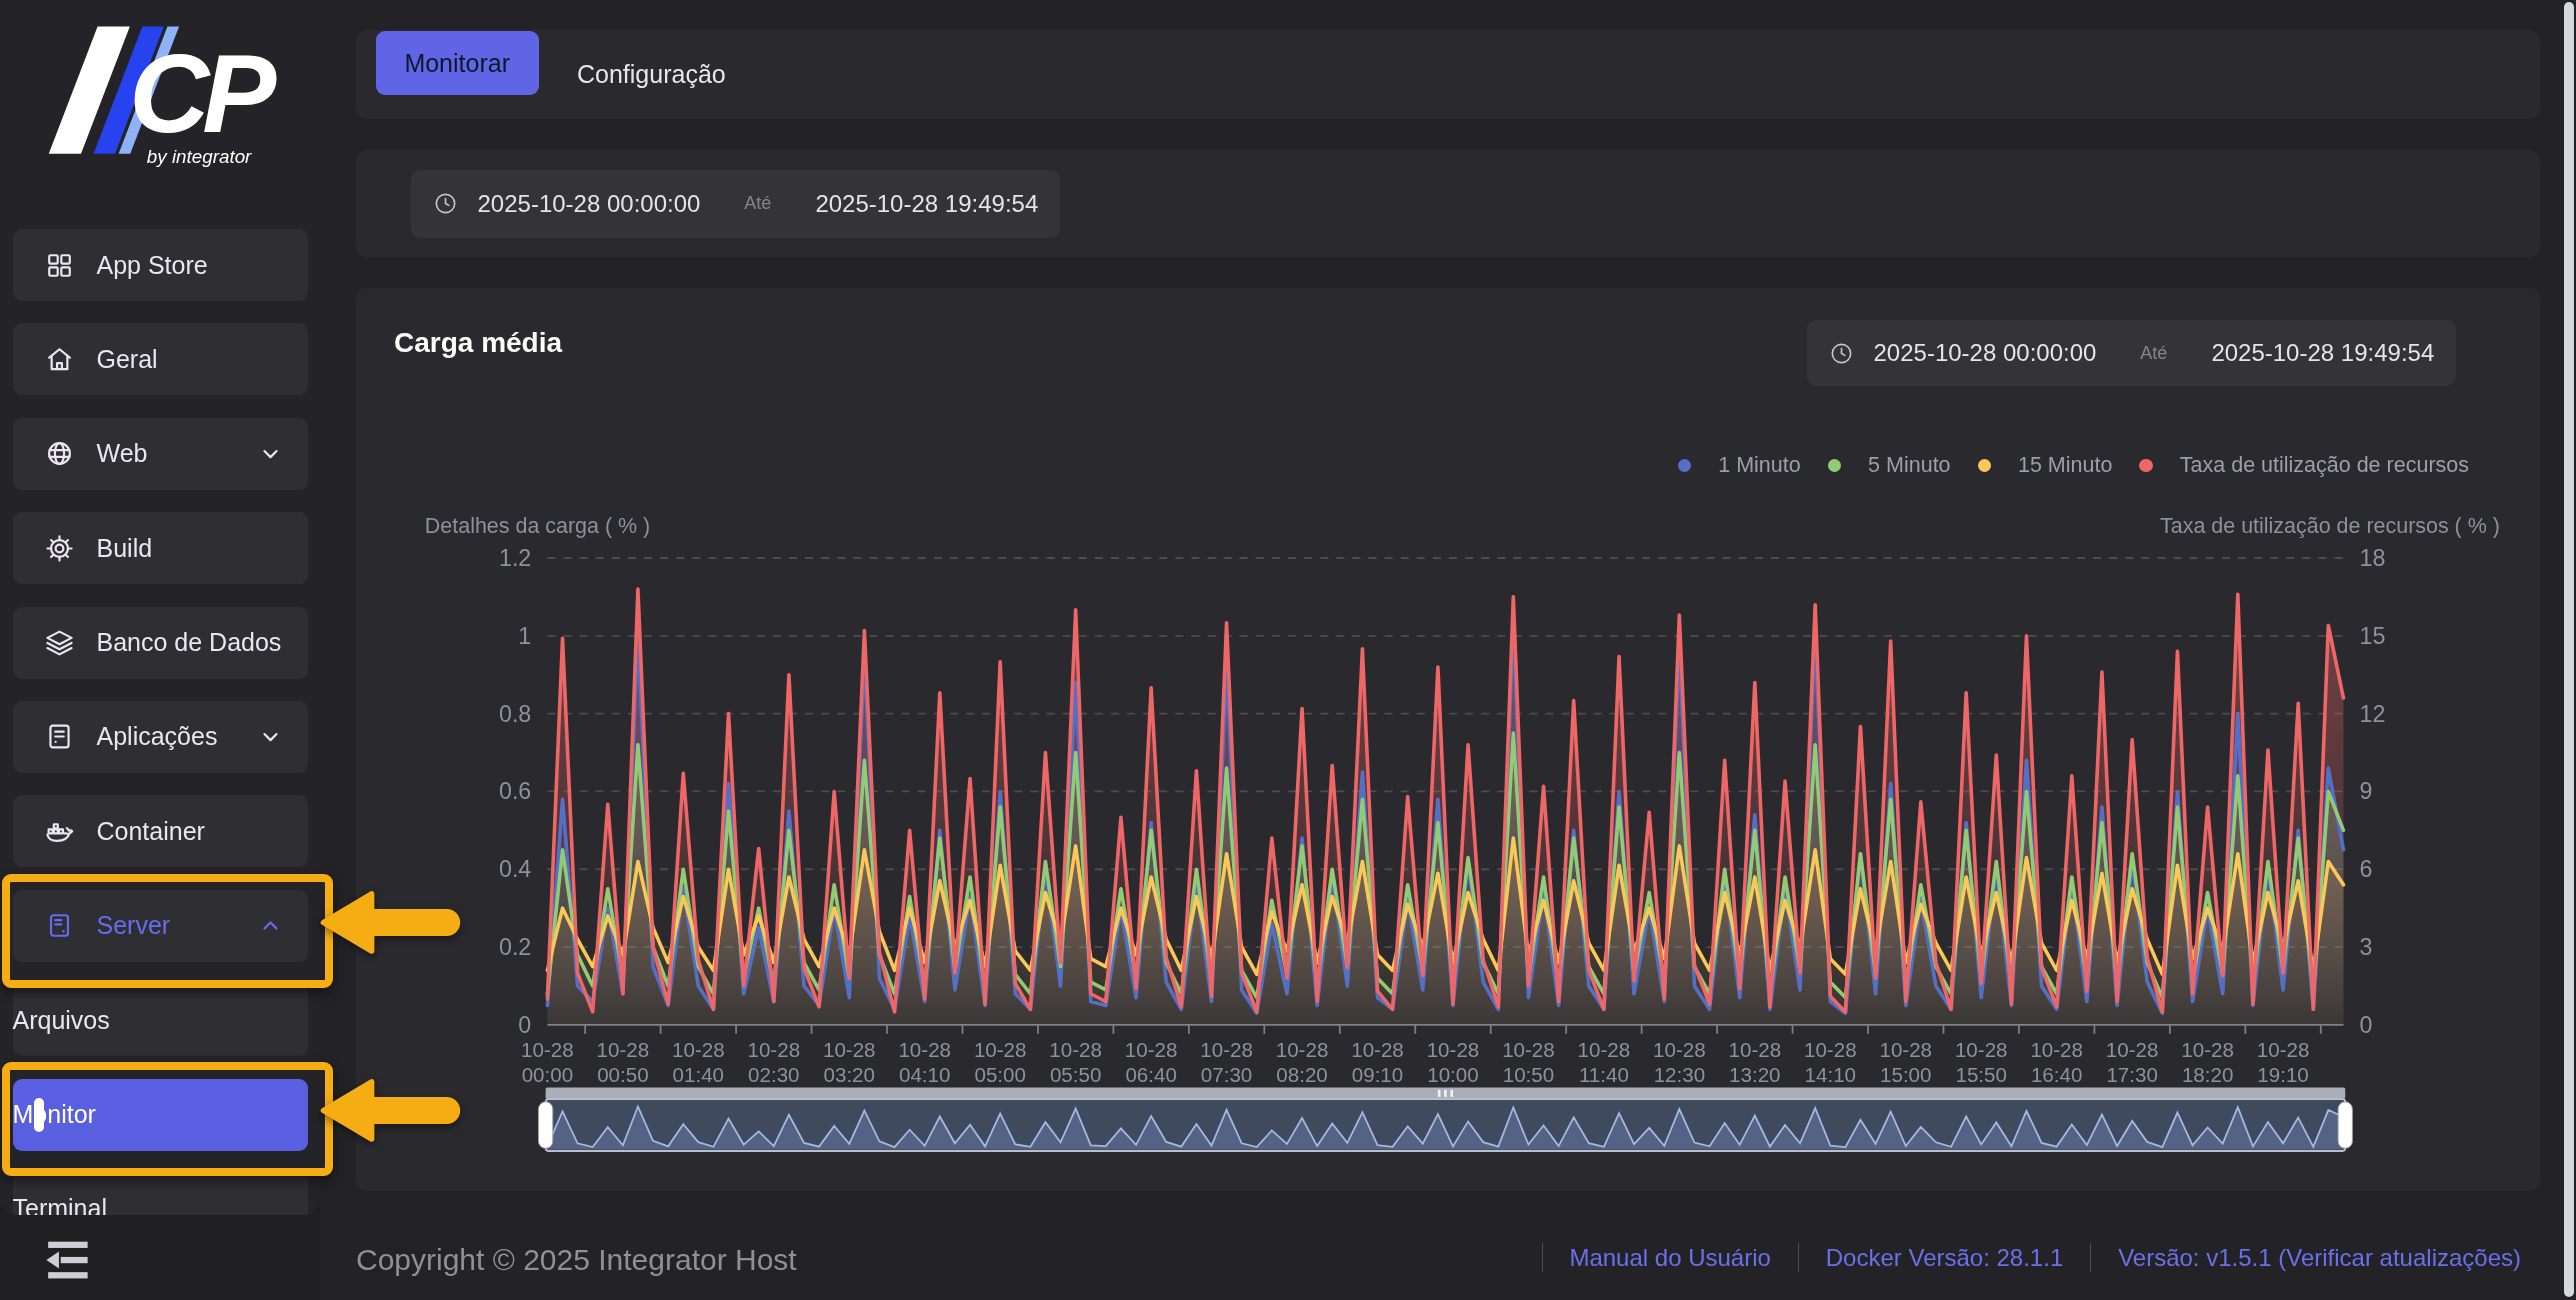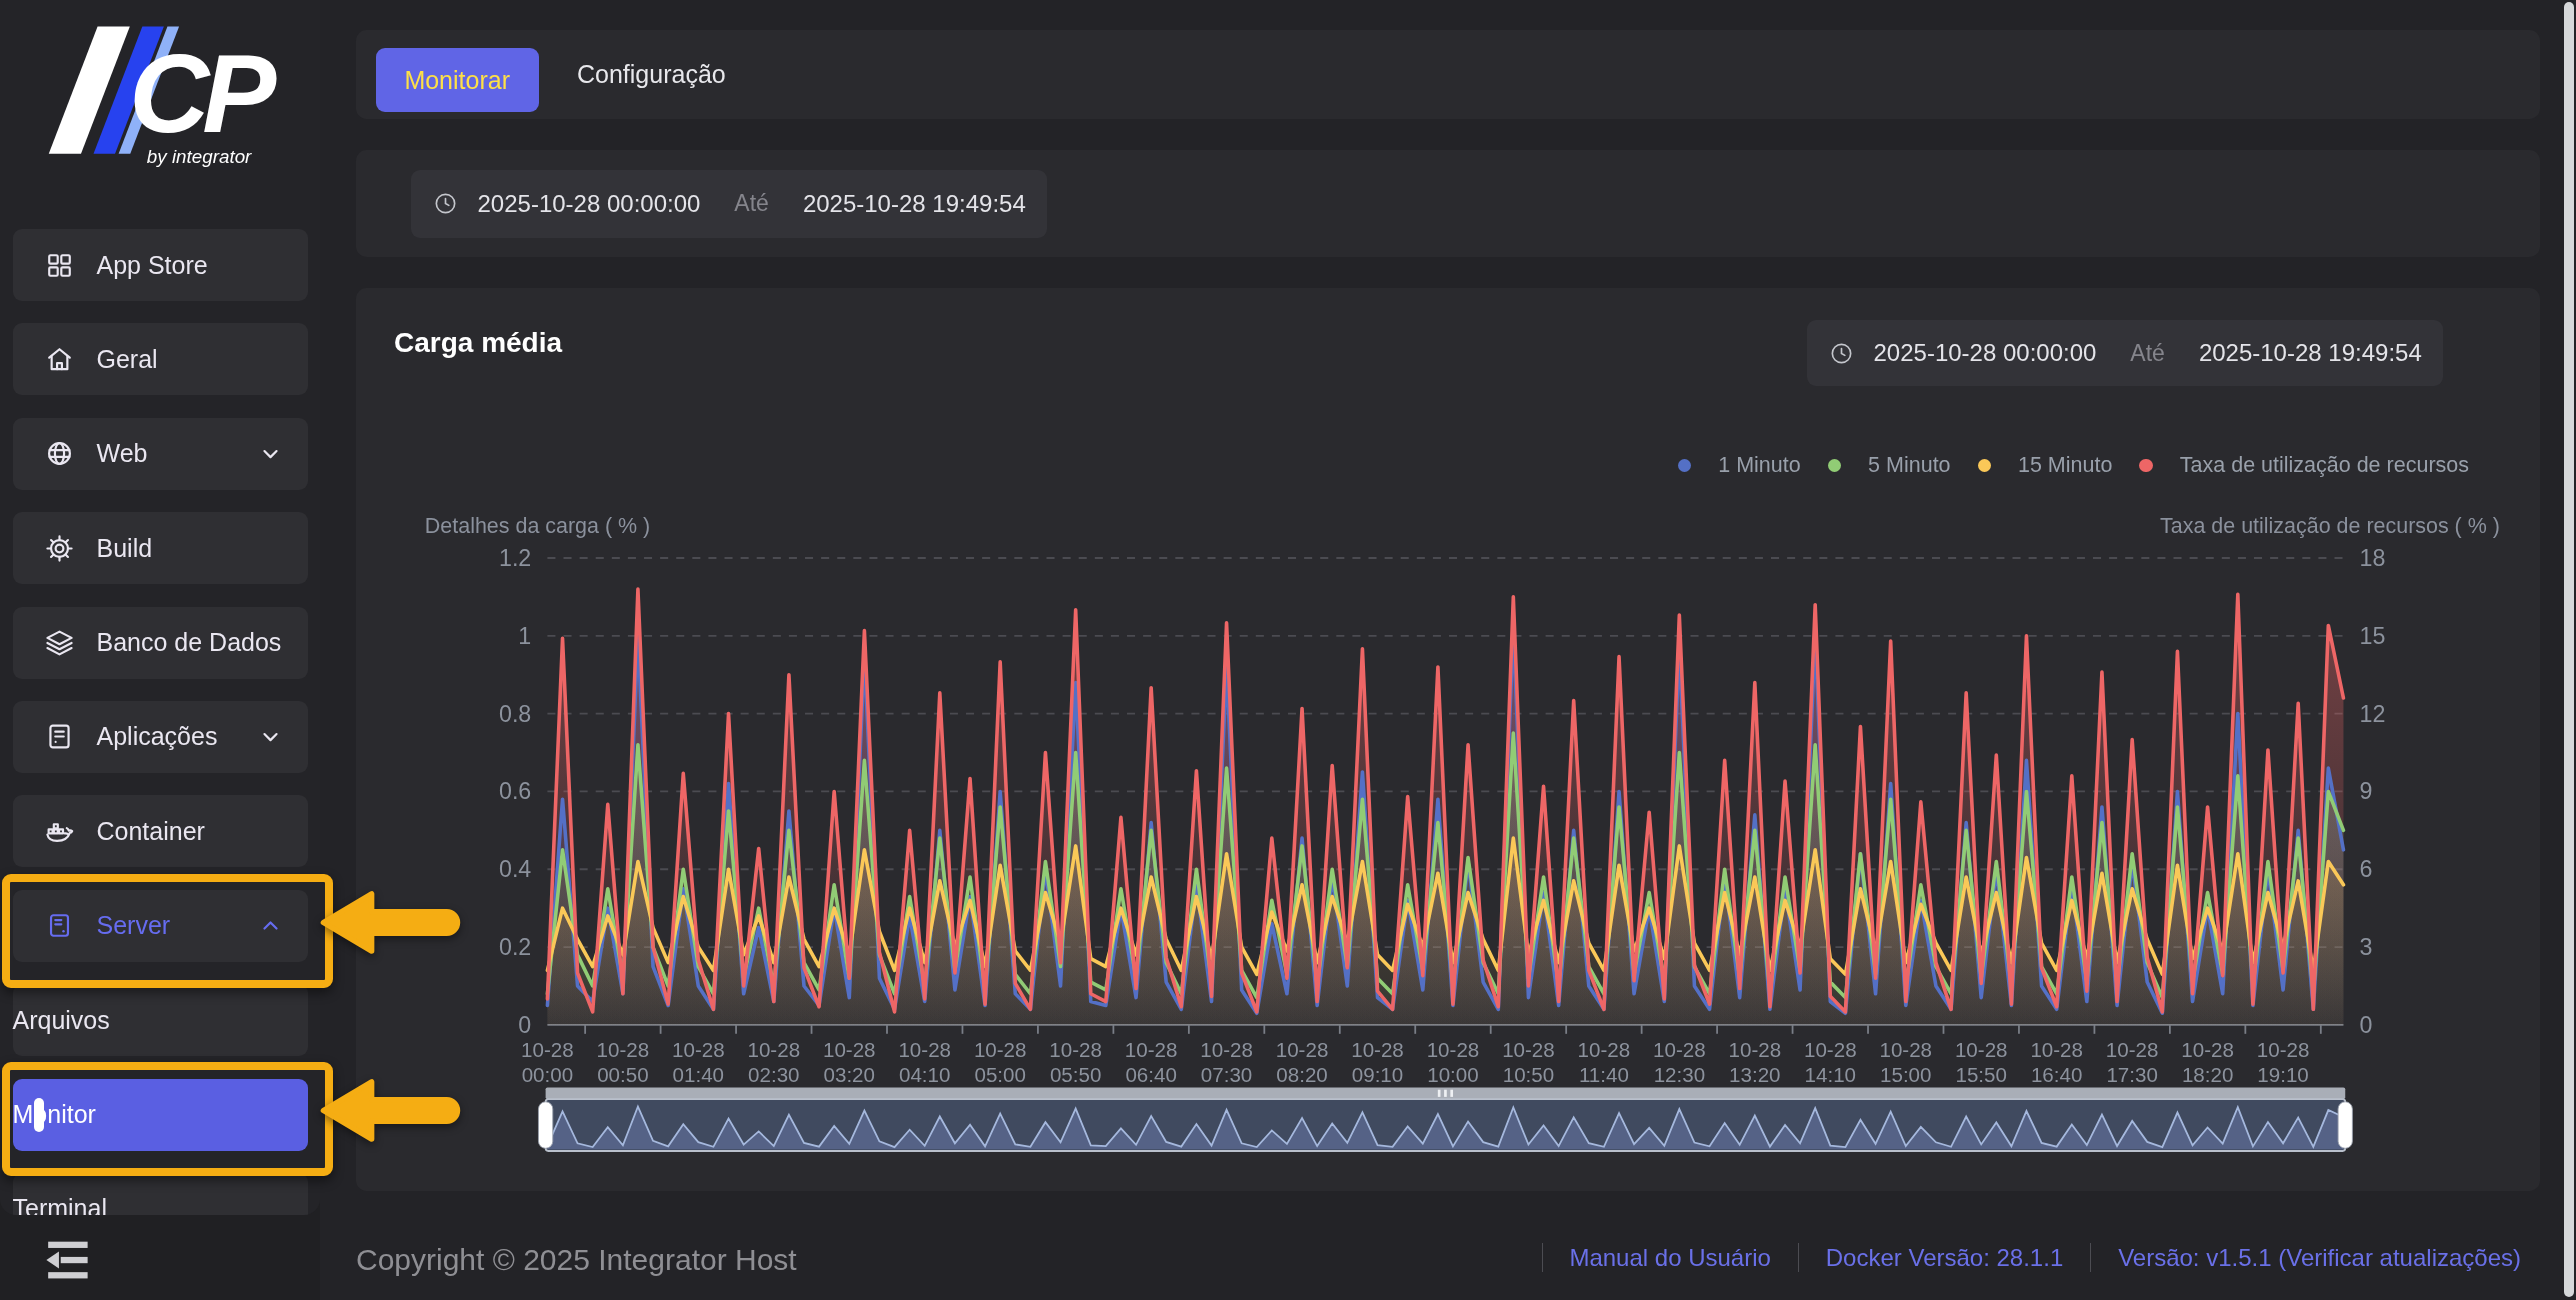--- a/index.html
+++ b/index.html
@@ -27,30 +27,30 @@
   .nav-item .pill{position:absolute;left:21.5px;top:19px;width:9.8px;height:34px;border-radius:5.4px;background:#fff;}
   .sidebar-foot{position:absolute;left:41px;top:1238px;width:54px;height:45px;cursor:pointer;}
 
   
   .main{position:absolute;left:320px;top:0;width:2256px;height:1301px;background:#232327;}
   .card{position:absolute;left:36px;width:2184px;background:var(--card);border-radius:10.7px;}
   .card.tabs{top:30px;height:89px;}
   .card.daterow{top:150px;height:107px;}
   .card.chart{top:288px;height:903px;}
 
-  .tab-active{position:absolute;left:19.7px;top:18px;width:163px;height:64px;border-radius:9px;background:var(--accent);
-              color:#fde047;font-size:25px;display:flex;align-items:center;justify-content:center;cursor:pointer;}
+  .tab-active{position:absolute;left:19.7px;top:1px;width:163px;height:64px;border-radius:9px;background:var(--accent);
+              color:#0f172a;font-size:25px;display:flex;align-items:center;justify-content:center;cursor:pointer;}
   .tab-plain{position:absolute;left:221px;top:0;height:89px;display:flex;align-items:center;
              color:#e8e8ec;font-size:25px;cursor:pointer;}
 
   .picker{position:absolute;display:flex;align-items:center;background:var(--input);border-radius:9px;
           padding:0 21.5px;gap:4px;cursor:pointer;}
   .picker .clock{width:25px;height:25px;margin-right:16px;flex:0 0 25px;color:#c4c6cc;}
   .picker .dt{font-size:24px;color:#e4e4e9;}
-  .picker .sep{font-size:23px;color:#85858c;margin:0 30px;}
+  .picker .sep{font-size:18px;color:#85858c;margin:0 40px;}
   .picker.p1{left:55px;top:19.7px;height:68px;}
   .picker.p2{left:1451px;top:32px;height:66px;}
 
   .chart-title{position:absolute;left:38px;top:39px;font-size:28px;font-weight:bold;color:#ffffff;}
 
   .legend{position:absolute;top:453px;right:107px;display:flex;align-items:center;gap:27px;z-index:5;}
   .legend .litem{display:flex;align-items:center;gap:27px;cursor:pointer;}
   .legend .dot{width:13.4px;height:13.4px;border-radius:50%;}
   .legend .ltext{font-size:21.5px;color:#99a0ab;}
 

